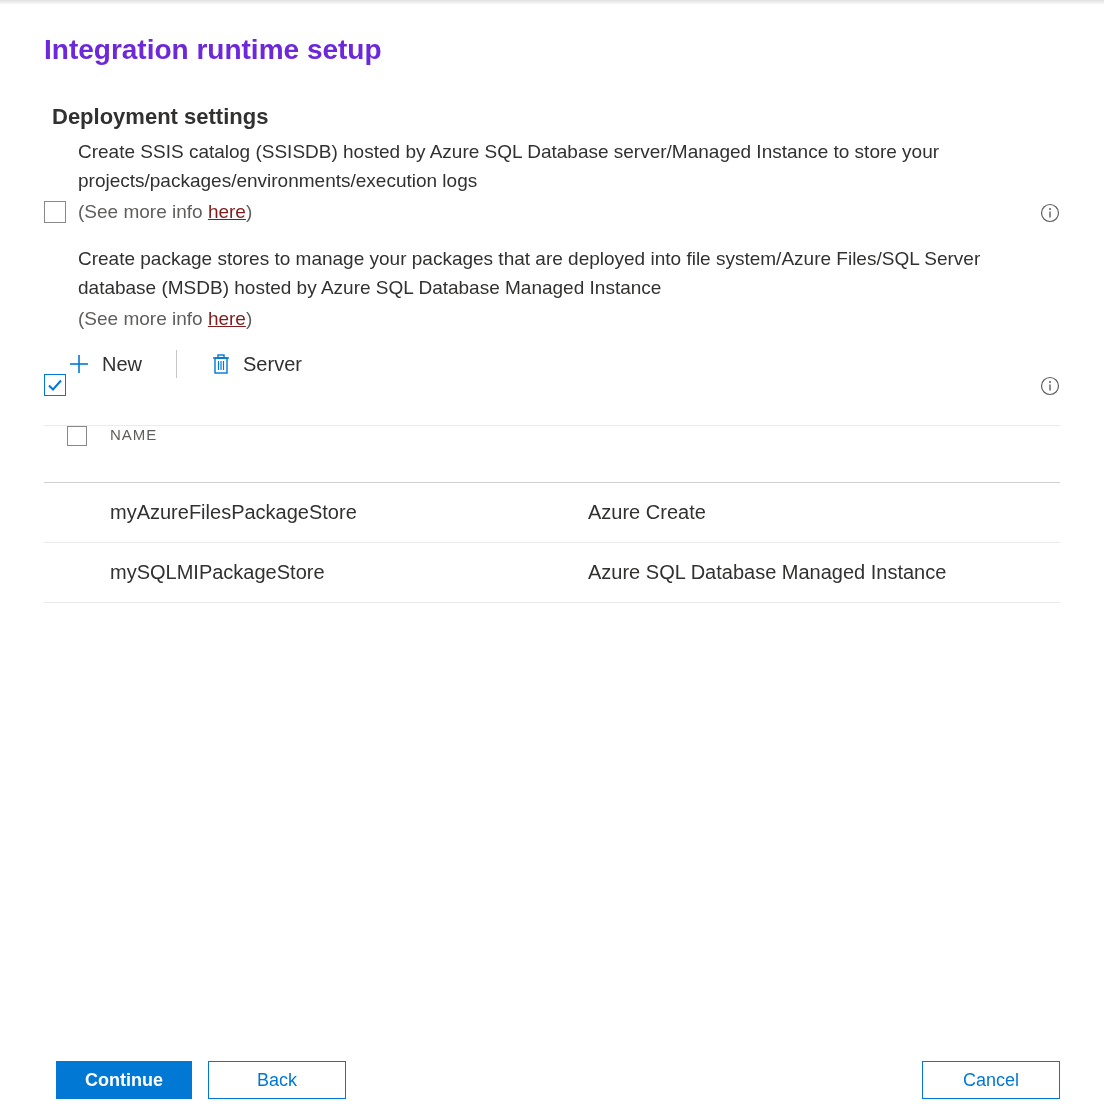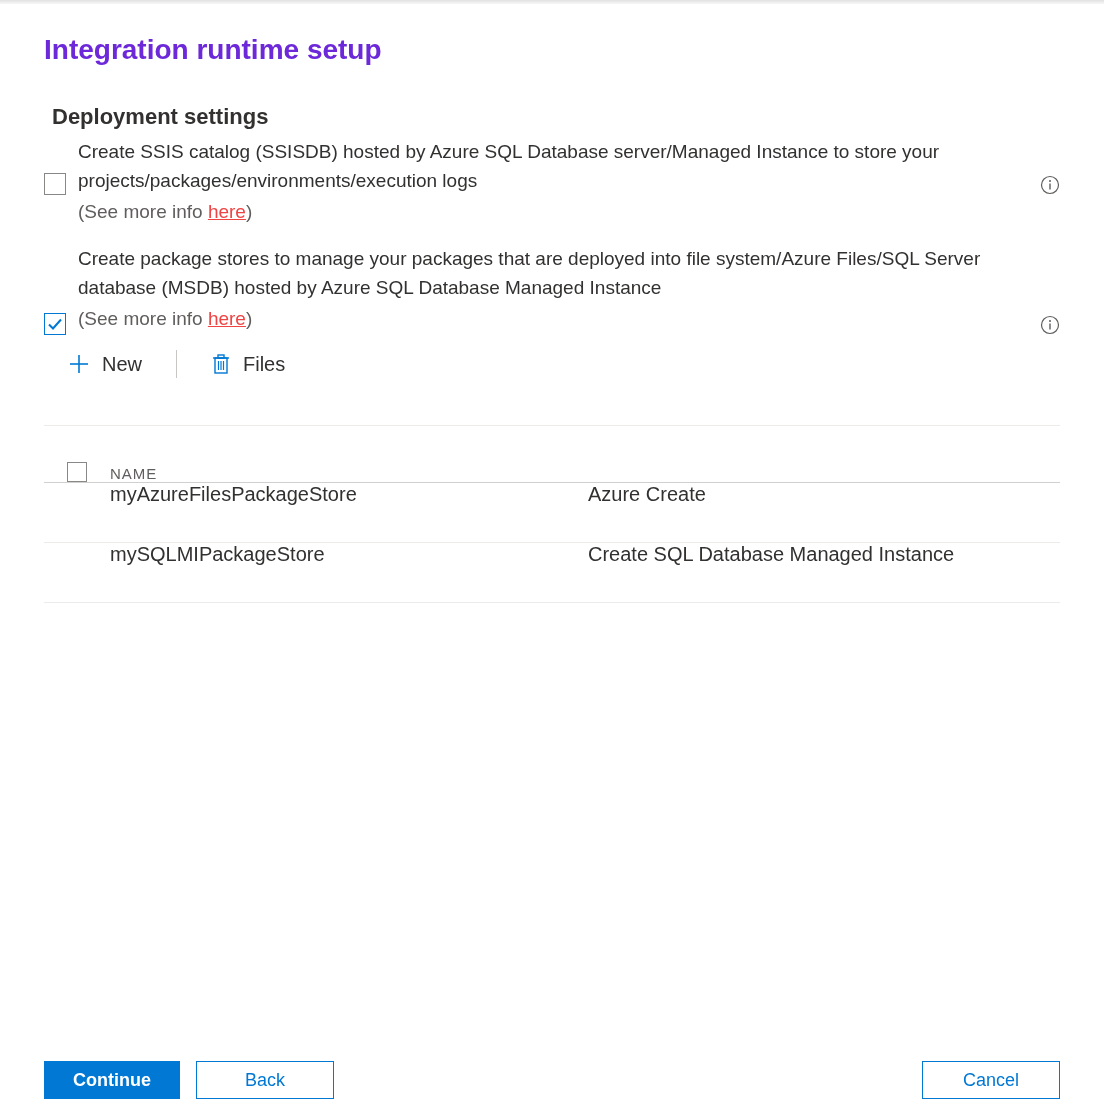--- a/index.html
+++ b/index.html
@@ -27,21 +27,21 @@
     color: #6d28d9;
   }
   h2.section-title {
     font-size: 22px;
     font-weight: 700;
     margin: 0 0 8px 8px;
     color: #323130;
   }
   .option-block {
     display: flex;
-    align-items: center;
+    align-items: flex-end;
     margin-bottom: 16px;
   }
   .checkbox {
     width: 22px;
     height: 22px;
     border: 1.5px solid #8a8886;
     flex: 0 0 22px;
     margin-top: 6px;
     margin-right: 12px;
     display: flex;
@@ -59,21 +59,21 @@
     font-size: 19px;
     line-height: 1.5;
     color: #323130;
   }
   .see-more {
     margin-top: 6px;
     font-size: 19px;
     color: #605e5c;
   }
   .see-more a {
-    color: #ef4444;
+    color: #7f1d1d;
     text-decoration: underline;
     cursor: pointer;
   }
   .info-icon {
     flex: 0 0 20px;
     margin-left: 16px;
     margin-top: 8px;
     cursor: pointer;
   }
   .info-icon svg { display: block; }
@@ -95,21 +95,21 @@
     padding: 0;
   }
   .toolbar-btn .icon svg { display: block; }
   .toolbar-divider {
     width: 1px;
     height: 28px;
     background: #c8c6c4;
   }
   .grid-header {
     display: flex;
-    align-items: flex-end;
+    align-items: flex-start;
     border-top: 1px solid #edebe9;
     border-bottom: 1.5px solid #d2d0ce;
     height: 58px;
     margin-top: 29px;
   }
   .hdr-check {
     width: 66px;
     display: flex;
     justify-content: center;
   }
@@ -123,21 +123,21 @@
   .hdr-col {
     font-size: 15px;
     letter-spacing: 1px;
     color: #605e5c;
     font-weight: 400;
   }
   .col-name { flex: 0 0 478px; padding-left: 46px; }
   .col-type { flex: 1; }
   .grid-row {
     display: flex;
-    align-items: flex-start;
+    align-items: center;
     height: 60px;
     border-bottom: 1px solid #edebe9;
     font-size: 20px;
     color: #323130;
   }
   .row-pad { width: 66px; }
   .footer {
     position: absolute;
     left: 0;
     right: 0;
@@ -151,20 +151,21 @@
     height: 38px;
     padding: 0 28px;
     border: 1.5px solid #0078d4;
     cursor: pointer;
     display: inline-flex;
     align-items: center;
     justify-content: center;
     background: #fff;
     color: #0078d4;
     font-family: inherit;
+    margin-left: 12px;
   }
   .btn.primary {
     background: #0078d4;
     color: #fff;
     border-color: #0078d4;
     font-weight: 600;
   }
   .btn.back { margin-left: 16px; min-width: 138px; }
   .btn.cancel { margin-left: auto; min-width: 138px; }
 </style>
@@ -222,21 +223,21 @@
           <span class="icon">
             <svg width="20" height="22" viewBox="0 0 20 22">
               <rect x="4" y="5" width="12" height="15" stroke="#0078d4" stroke-width="1.4" fill="none"></rect>
               <line x1="2" y1="5" x2="18" y2="5" stroke="#0078d4" stroke-width="1.4"></line>
               <line x1="7.5" y1="8" x2="7.5" y2="17" stroke="#0078d4" stroke-width="1.2"></line>
               <line x1="10" y1="8" x2="10" y2="17" stroke="#0078d4" stroke-width="1.2"></line>
               <line x1="12.5" y1="8" x2="12.5" y2="17" stroke="#0078d4" stroke-width="1.2"></line>
               <rect x="7" y="2" width="6" height="3" stroke="#0078d4" stroke-width="1.4" fill="none"></rect>
             </svg>
           </span>
-          <span>Files</span>
+          <span>Server</span>
         </button>
       </div>
     </div>
     <div class="info-icon">
       <svg width="20" height="20" viewBox="0 0 20 20" fill="none">
         <circle cx="10" cy="10" r="8.5" stroke="#605e5c" stroke-width="1.2"></circle>
         <circle cx="10" cy="6" r="1" fill="#605e5c"></circle>
         <rect x="9.3" y="8.5" width="1.4" height="6" fill="#605e5c"></rect>
       </svg>
     </div>
@@ -251,21 +252,21 @@
     </div>
 
     <div class="grid-row">
       <div class="row-pad"></div>
       <div class="col-name" style="padding-left:0">myAzureFilesPackageStore</div>
       <div class="col-type">Azure Create</div>
     </div>
     <div class="grid-row">
       <div class="row-pad"></div>
       <div class="col-name" style="padding-left:0">mySQLMIPackageStore</div>
-      <div class="col-type">Create SQL Database Managed Instance</div>
+      <div class="col-type">Azure SQL Database Managed Instance</div>
     </div>
   </div>
 </div>
 
 <div class="footer">
   <button class="btn primary">Continue</button>
   <button class="btn back">Back</button>
   <button class="btn cancel">Cancel</button>
 </div>
 

